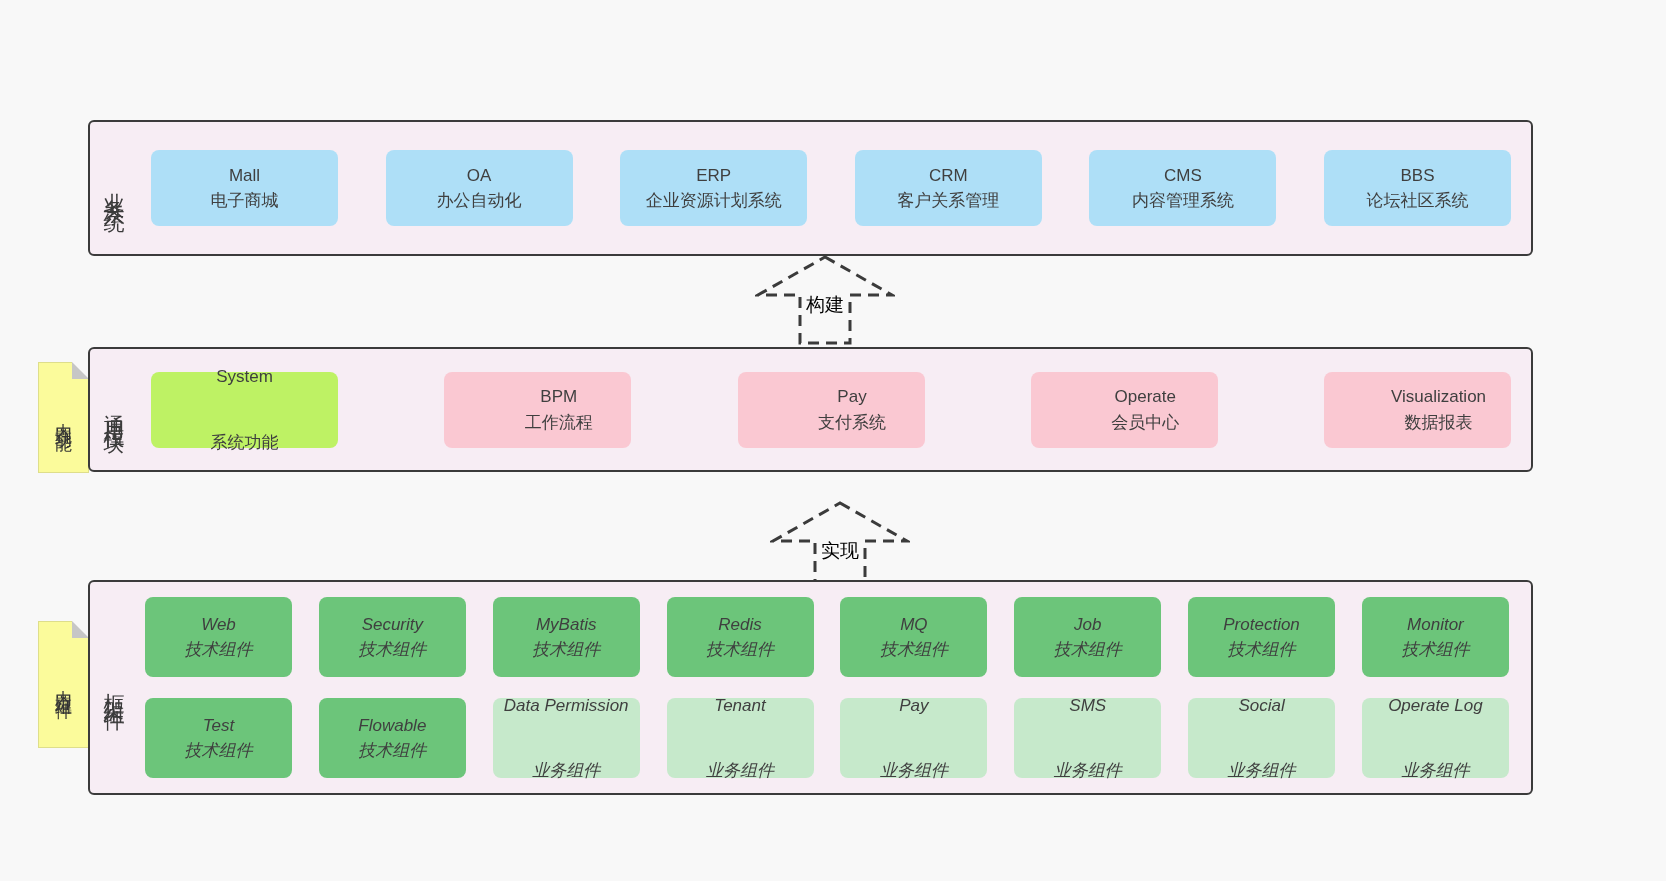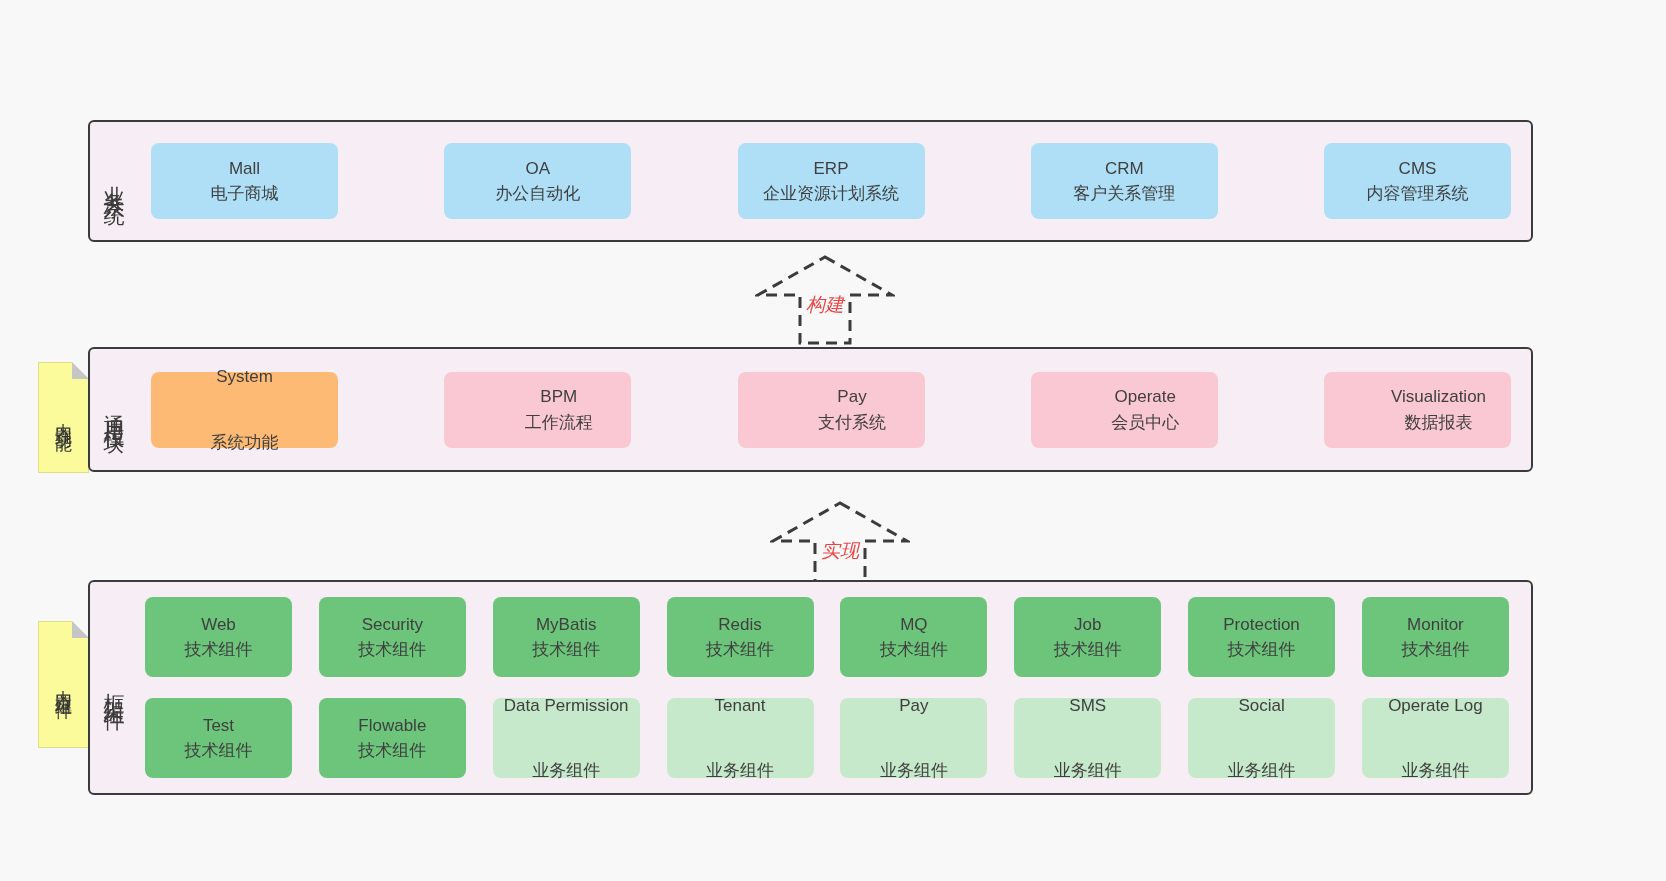--- a/index.html
+++ b/index.html
@@ -15,21 +15,21 @@
   
   .band {
     position:absolute; left:88px; width:1445px;
     background:#f7edf4;
     border:2px solid #3b3b3b;
     border-radius:6px;
     box-sizing:border-box;
     display:flex;
     align-items:stretch;
   }
-  #band1 { top:120px; height:122px; }
+  #band1 { top:120px; height:136px; }
   #band2 { top:347px; height:125px; }
   #band3 { top:580px; height:215px; }
 
   .band-label {
     writing-mode:vertical-lr;
     text-orientation:upright;
     font-size:21px;
     letter-spacing:6px;
     color:#3b3b3b;
     align-self:center;
@@ -45,38 +45,39 @@
     justify-content:space-between;
     padding:0 20px 0 26px;
   }
   #band3 .band-content {
     flex:1;
     display:flex;
     flex-direction:column;
     justify-content:center;
     gap:21px;
     padding:0 22px 0 20px;
+    font-style:italic;
   }
   #band3 .row { display:flex; justify-content:space-between; }
 
   
   .box {
     border-radius:8px;
     display:flex; flex-direction:column;
     align-items:center; justify-content:center;
     text-align:center;
     font-size:17px;
     line-height:1.5;
     box-sizing:border-box;
     padding:4px 6px;
   }
   .w6 { width:187px; height:76px; }
   .w8 { width:147px; height:80px; }
   .blue        { background:#aedff7; }
-  .red         { background:#fdba74;gap:40px; }
+  .red         { background:#bef264;gap:40px; }
   .pink        { background:#fac8d2;padding-left:48px; }
   .green-dark  { background:#6cc57a; }
   .green-light { background:#c6e9cb;gap:39px; }
 
   
   .note {
     position:absolute; left:38px; width:51px;
     background:#fbfb9b;
     border:1px solid #dede8b;
     box-sizing:border-box;
@@ -102,23 +103,22 @@
   .arrow { position:absolute; width:140px; height:92px; }
   #arrow1 { left:755px; top:254px; }
   #arrow2 { left:770px; top:500px; }
   .arrow svg { display:block; width:100%; height:100%; }
   .arrow-label {
     position:absolute; left:50%; top:38px;
     transform:translateX(-50%);
     background:#f8f8f8;
     padding:0 3px;
     font-size:19px;
-    color:#ef4444;
+    color:#000000;
     white-space:nowrap;
-    font-style:italic;
   }
 </style>
 </head>
 <body>
 
 <div class="band" id="band1">
   <div class="band-label">业务系统</div>
   <div class="band-boxes">
     <div class="box w6 blue">
       <div>Mall</div>
@@ -132,20 +132,24 @@
       <div>ERP</div>
       <div>企业资源计划系统</div>
     </div>
     <div class="box w6 blue">
       <div>CRM</div>
       <div>客户关系管理</div>
     </div>
     <div class="box w6 blue">
       <div>CMS</div>
       <div>内容管理系统</div>
+    </div>
+    <div class="box w6 blue">
+      <div>BBS</div>
+      <div>论坛社区系统</div>
     </div>
   </div>
 </div>
 
 <div class="arrow" id="arrow1">
   <svg viewBox="0 0 140 92">
     <polygon points="70,3 137,41 95,41 95,89 45,89 45,41 3,41" fill="none" stroke="#3b3b3b" stroke-width="3" stroke-dasharray="11 7"></polygon>
   </svg>
   <div class="arrow-label">构建</div>
 </div>

